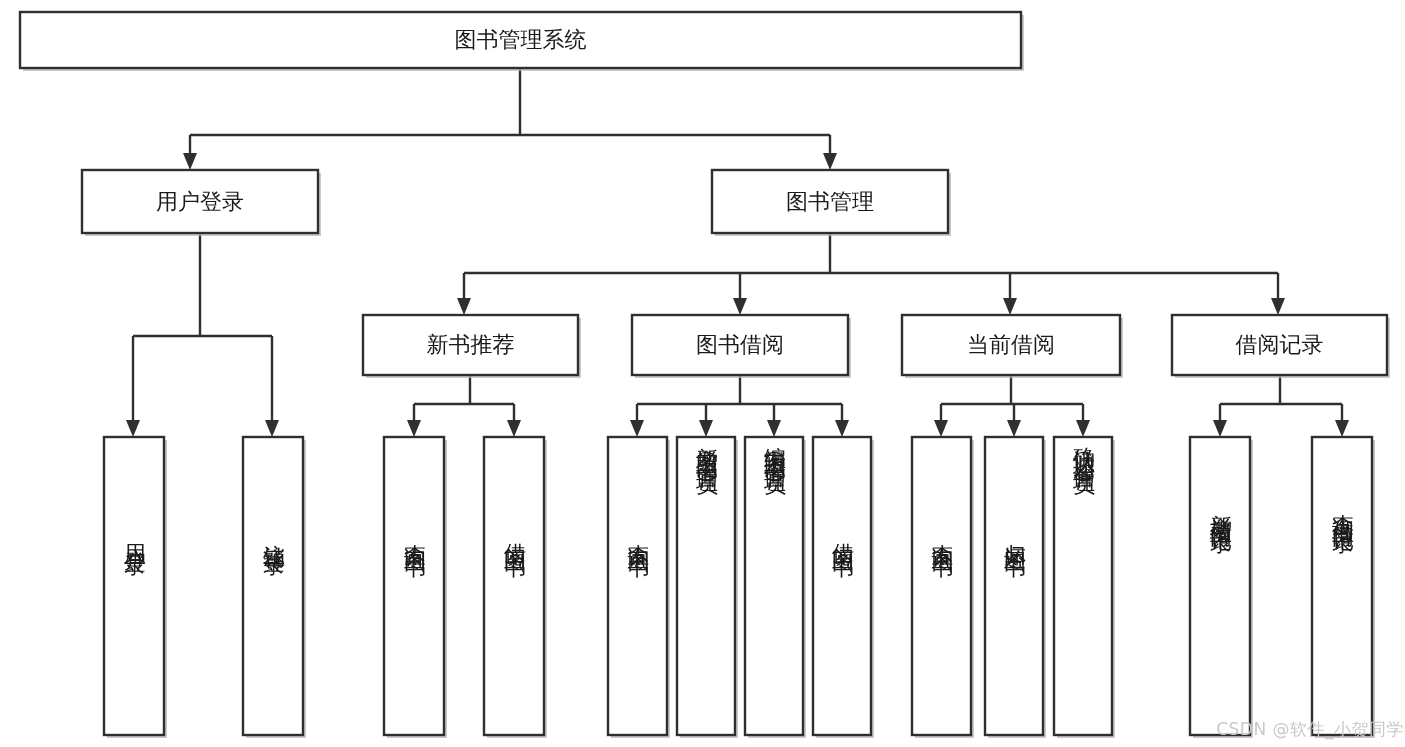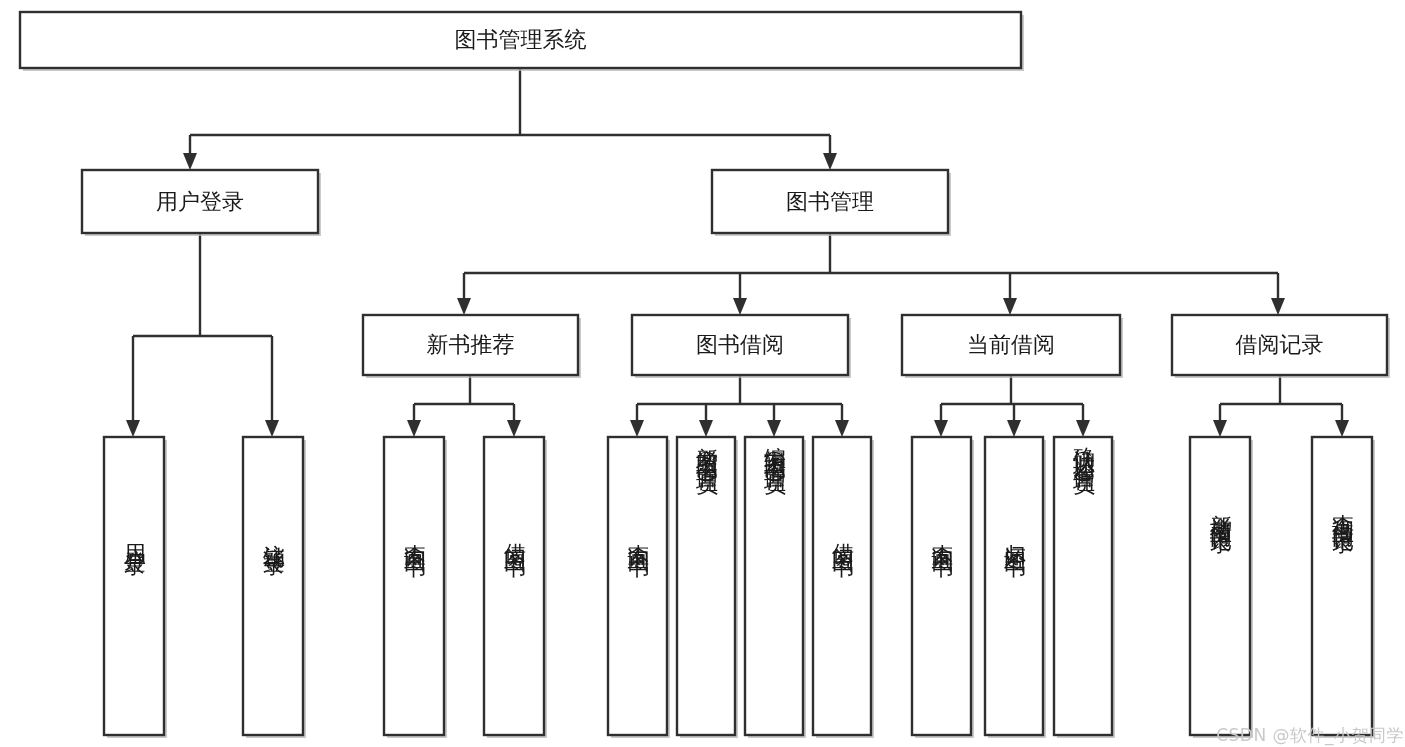--- a/index.html
+++ b/index.html
@@ -64,21 +64,21 @@
     text-anchor: middle;
     dominant-baseline: middle;
     writing-mode: vertical-rl;
     text-orientation: upright;
     letter-spacing: 4px;
     white-space: pre;
   }
   .watermark {
     position: absolute;
     right: 10px;
-    bottom: 0;
+    bottom: 6px;
     font-family: "DejaVu Sans", "Liberation Sans", sans-serif;
     font-size: 17px;
     color: #c9c9c9;
     letter-spacing: 0.5px;
     user-select: none;
     white-space: nowrap;
   }
 </style>
 </head>
 <body>

